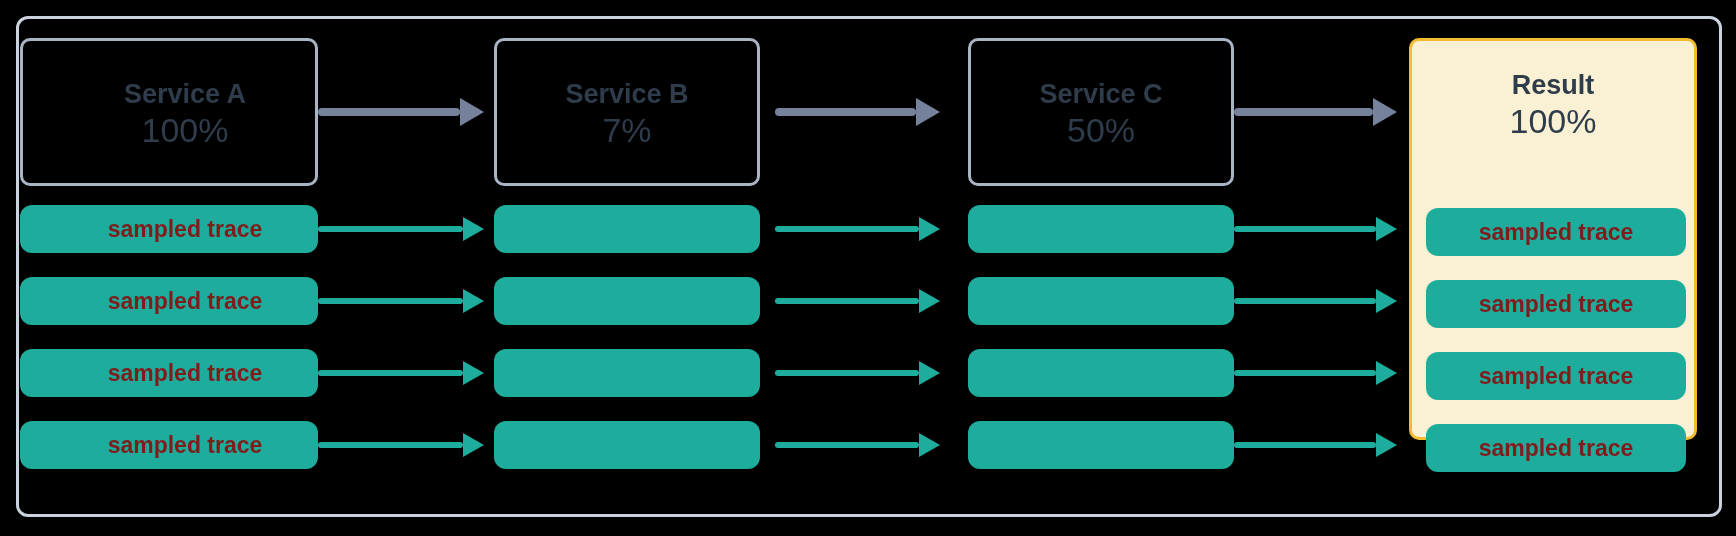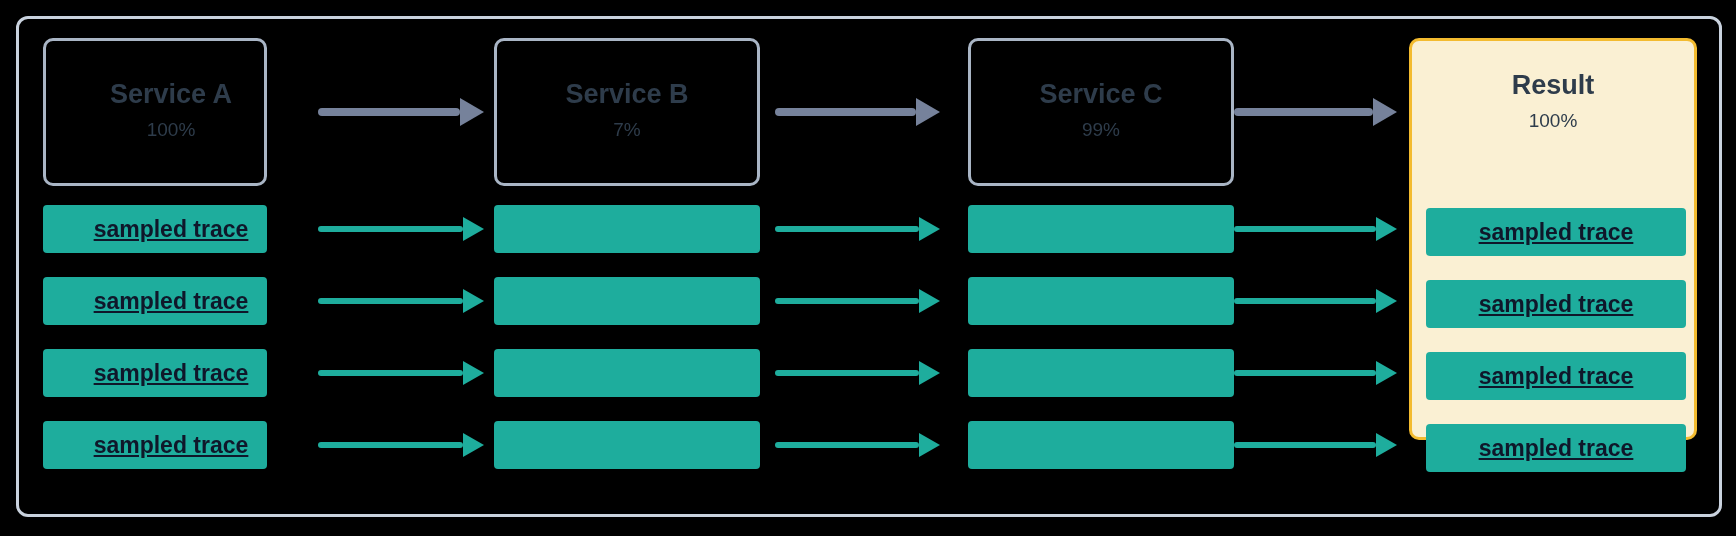--- a/index.html
+++ b/index.html
@@ -21,33 +21,33 @@
     position:absolute;left:16px;top:16px;width:1706px;height:501px;
     border:3px solid var(--frame);border-radius:12px;box-sizing:border-box;
   }
   .svc{
     position:absolute;top:38px;height:148px;box-sizing:border-box;
     border:3px solid var(--svc-border);border-radius:10px;
     display:flex;flex-direction:column;align-items:center;justify-content:center;
     color:var(--svc-text);text-align:center;
   }
   .svc-name{font-size:27px;font-weight:bold;line-height:36px;}
-  .svc-rate{font-size:19px;font-weight:normal;line-height:36px;}
-  .col-a{left:43px;width:224px;padding-left:32px;}
+  .svc-rate{font-size:34px;font-weight:normal;line-height:36px;}
+  .col-a{left:20px;width:298px;padding-left:32px;}
   .col-b{left:494px;width:266px;}
   .col-c{left:952px;width:266px;margin-left:16px;}
   .result-card{
     position:absolute;left:1409px;top:38px;width:288px;height:402px;box-sizing:border-box;
     background:var(--result-fill);border:3px solid var(--result-border);border-radius:10px;
     color:var(--svc-text);text-align:center;padding-top:26px;
   }
   .trace{
-    position:absolute;height:48px;border-radius:4px;background:var(--teal);
-    color:#0f172a;font-size:23px;font-weight:600;
-    display:flex;align-items:center;justify-content:center;box-sizing:border-box;text-decoration:underline;
+    position:absolute;height:48px;border-radius:12px;background:var(--teal);
+    color:#7f1d1d;font-size:23px;font-weight:600;
+    display:flex;align-items:center;justify-content:center;box-sizing:border-box;
   }
   .row1{top:205px}.row2{top:277px}.row3{top:349px}.row4{top:421px}
   .result-trace{left:14px;width:260px;}
   .rrow1{top:167px}.rrow2{top:239px}.rrow3{top:311px}.rrow4{top:383px}
   .arrow{position:absolute;display:flex;align-items:center;}
   .arrow .shaft{flex:1;border-radius:4px;}
   .arrow .head{width:0;height:0;}
   .arrow.gray{height:28px;}
   .arrow.gray .shaft{height:8px;background:var(--gray-arrow);}
   .arrow.gray .head{border-left:24px solid var(--gray-arrow);border-top:14px solid transparent;border-bottom:14px solid transparent;}
@@ -69,21 +69,21 @@
   <div class="svc col-a">
     <div class="svc-name">Service A</div>
     <div class="svc-rate">100%</div>
   </div>
   <div class="svc col-b">
     <div class="svc-name">Service B</div>
     <div class="svc-rate">7%</div>
   </div>
   <div class="svc col-c">
     <div class="svc-name">Service C</div>
-    <div class="svc-rate">99%</div>
+    <div class="svc-rate">50%</div>
   </div>
 
   <div class="result-card">
     <div class="svc-name">Result</div>
     <div class="svc-rate">100%</div>
     <div class="trace result-trace rrow1">sampled trace</div>
     <div class="trace result-trace rrow2">sampled trace</div>
     <div class="trace result-trace rrow3">sampled trace</div>
     <div class="trace result-trace rrow4">sampled trace</div>
   </div>

